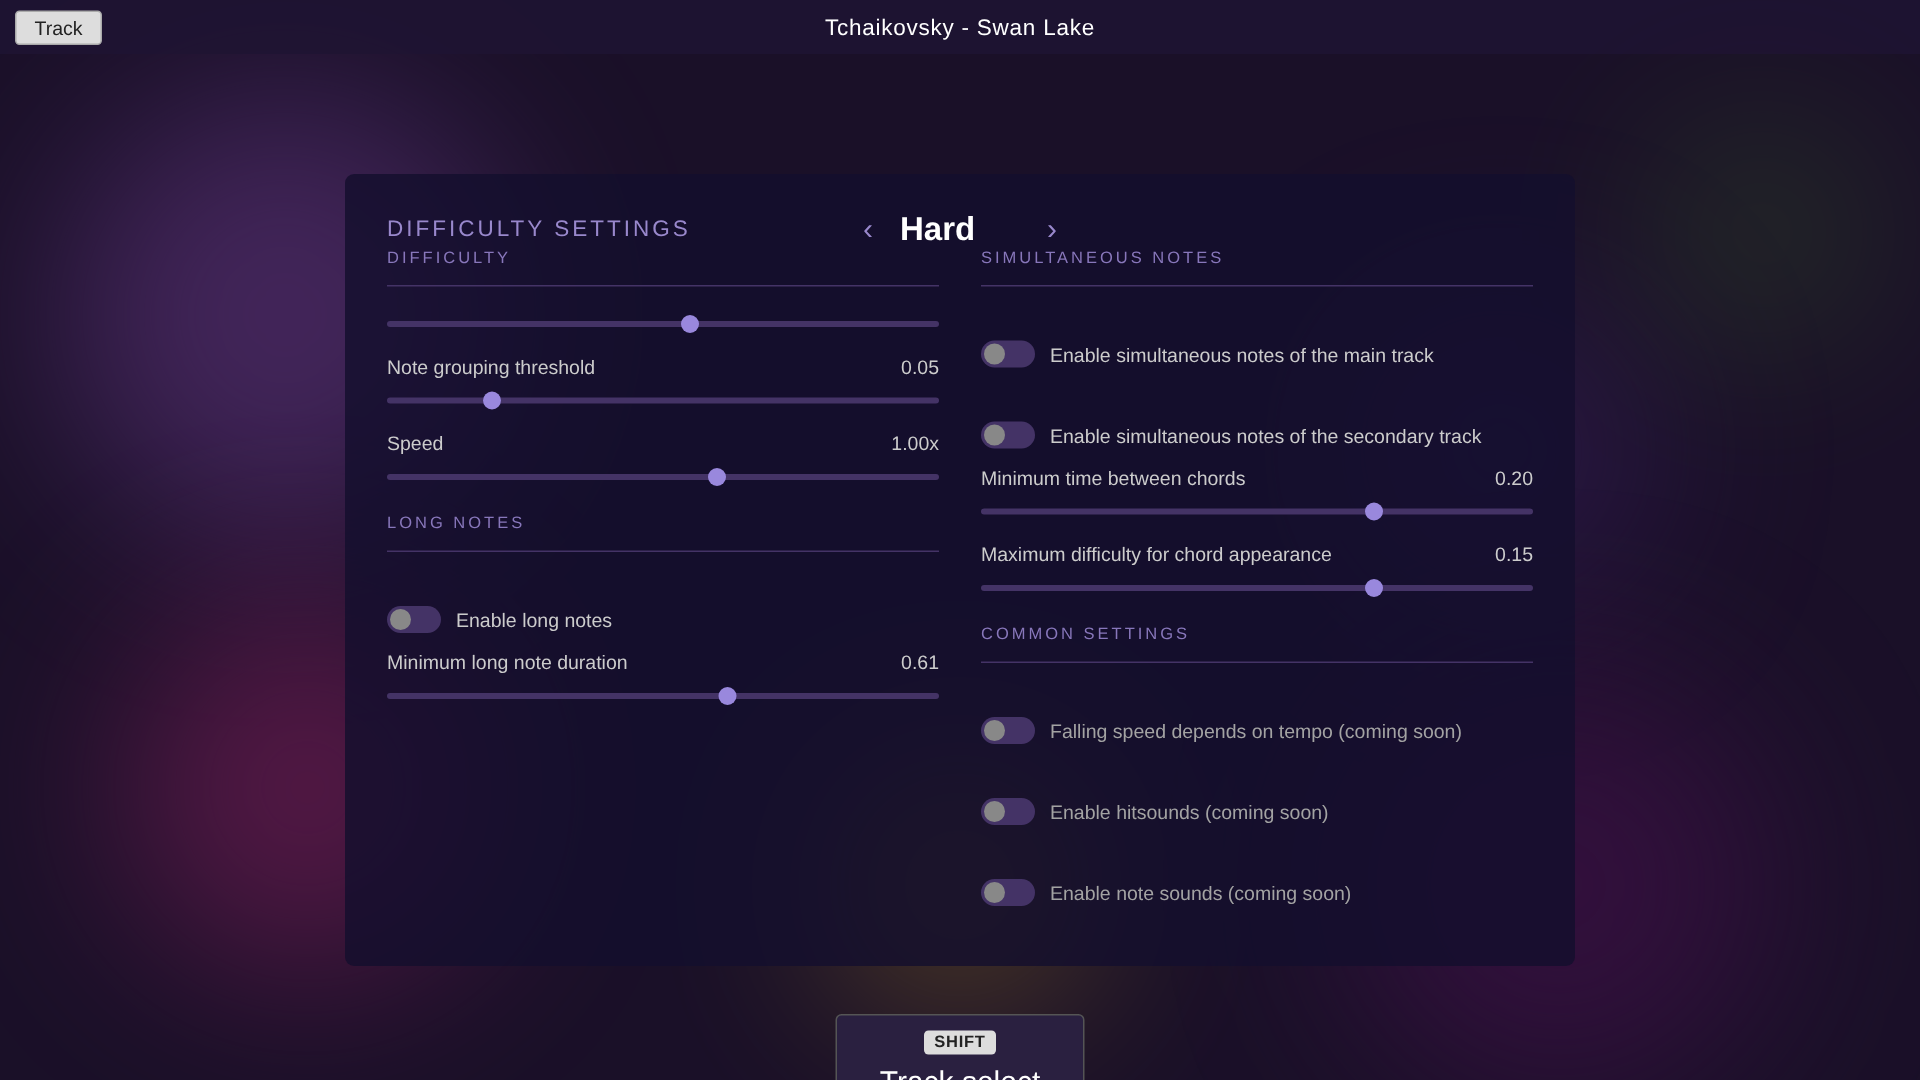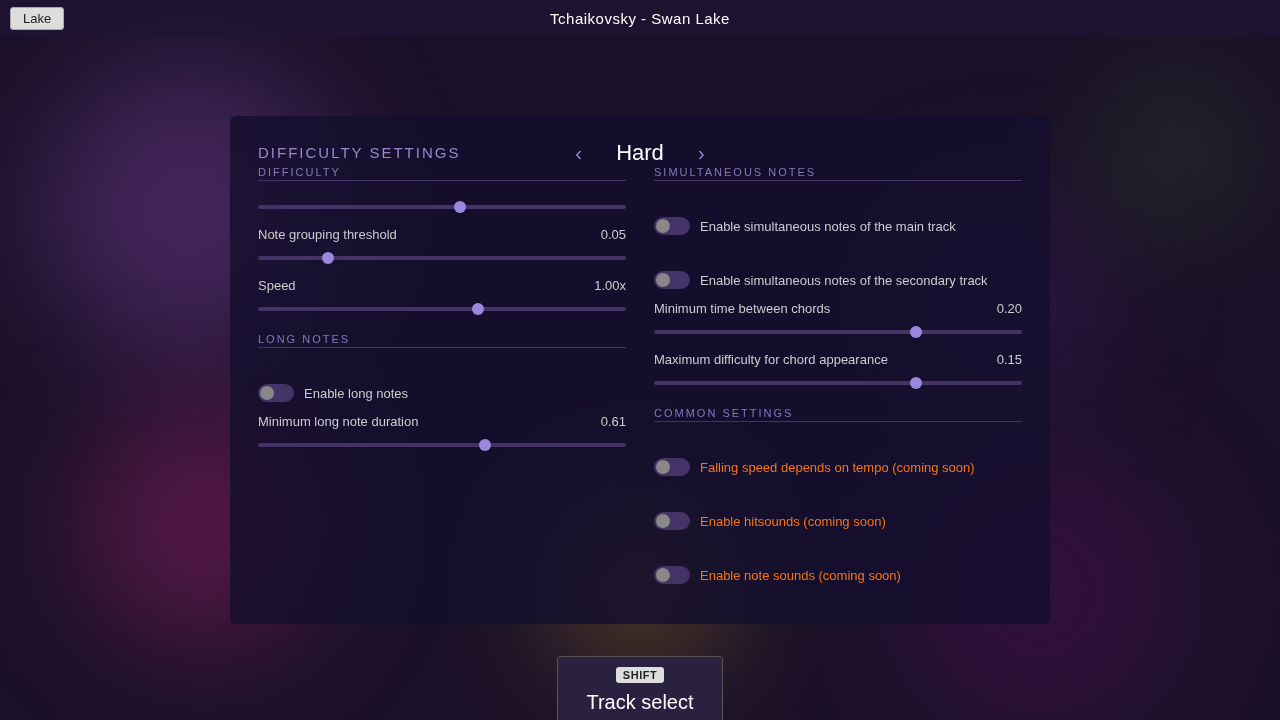--- a/index.html
+++ b/index.html
@@ -94,44 +94,43 @@
       color: #9988cc;
       font-size: 20px;
       cursor: pointer;
       background: none;
       border: none;
       padding: 0 4px;
     }
     .difficulty-label {
       color: #fff;
       font-size: 22px;
-      font-weight: normal;
+      font-weight: bold;
       min-width: 80px;
-      text-align: center;
     }
 
     
     .columns {
       display: flex;
       gap: 28px;
     }
     .col-left {
       flex: 1;
     }
     .col-right {
       flex: 1;
     }
 
     .section-title {
       color: #8877bb;
       font-size: 11px;
       letter-spacing: 2px;
       text-transform: uppercase;
       border-bottom: 1px solid #443366;
-      padding-bottom: 2px;
+      padding-bottom: 12px;
       margin-bottom: 14px;
     }
 
     .setting-row {
       margin-bottom: 14px;
     }
     .setting-label-row {
       display: flex;
       justify-content: space-between;
       align-items: center;
@@ -188,21 +187,21 @@
       border-radius: 50%;
       top: 2px;
       left: 2px;
       transition: left 0.2s;
     }
     .toggle-label {
       color: #ccc;
       font-size: 13px;
     }
     .toggle-label.disabled {
-      color: #f97316;
+      color: #a3a3a3;
     }
 
     
     .bottom-bar {
       position: relative;
       z-index: 10;
       display: flex;
       justify-content: center;
       gap: 300px;
       margin-top: 32px;
@@ -240,21 +239,21 @@
 <div class="bg">
   <div class="blob blob1"></div>
   <div class="blob blob2"></div>
   <div class="blob blob3"></div>
   <div class="blob blob4"></div>
   <div class="blob blob5"></div>
   <div class="blob blob6"></div>
 </div>
 
 <div class="topbar">
-  <button class="back-btn">Lake</button>
+  <button class="back-btn">Track</button>
   <span class="title">Tchaikovsky - Swan Lake</span>
 </div>
 
 <div class="panel">
   <div class="panel-header">
     <span class="panel-title">DIFFICULTY SETTINGS</span>
     <div class="difficulty-nav">
       <button class="nav-arrow">‹</button>
       <span class="difficulty-label">Hard</span>
       <button class="nav-arrow">›</button>

